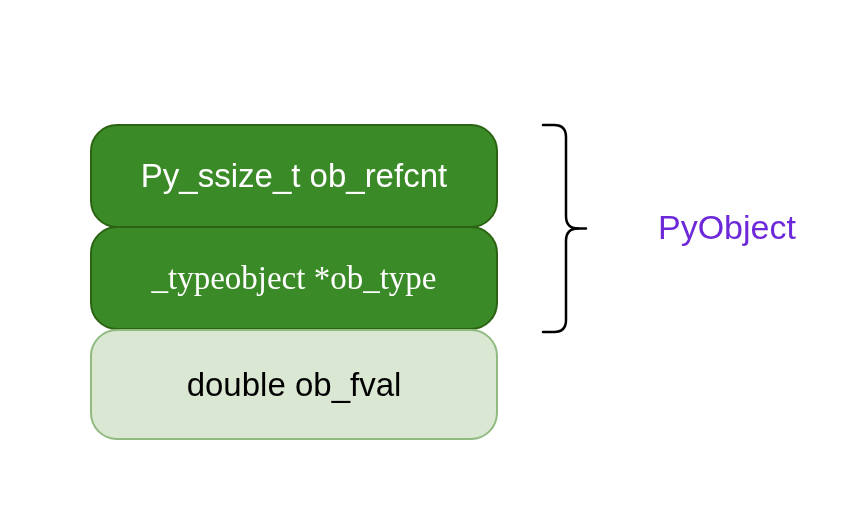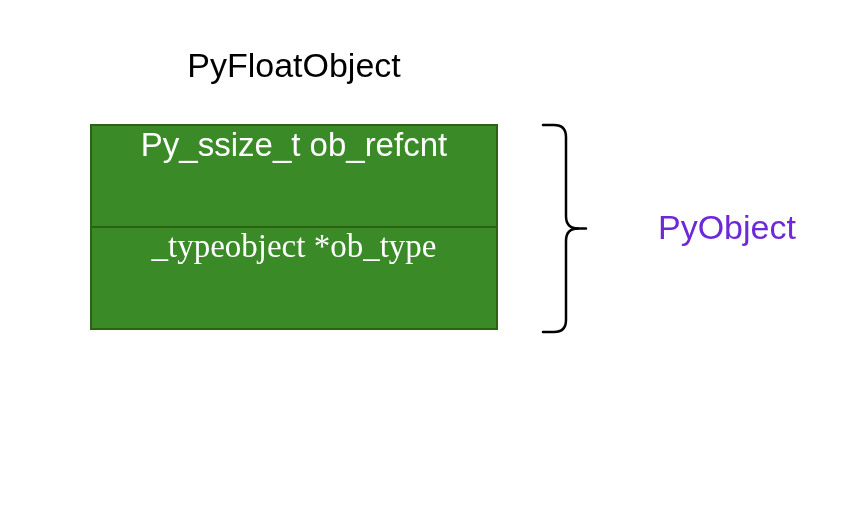--- a/index.html
+++ b/index.html
@@ -22,23 +22,25 @@
     color: #000000;
     white-space: nowrap;
   }
   .struct-box {
     position: absolute;
     left: 90px; top: 124px; width: 408px;
   }
   .field {
     width: 408px;
     display: flex;
+    align-items: center;
     justify-content: center;
     font-size: 33px;
     white-space: nowrap;
+    border-radius: 27px;
   }
   .field.dark {
     height: 104px;
     background: #3B8A28;
     border: 2px solid #2B6313;
     color: #ffffff;
   }
   .field.dark + .field.dark { margin-top: -2px; font-family: Liberation Serif, serif; }
   .field.light {
     height: 111px;
@@ -58,28 +60,30 @@
     font-size: 34px;
     color: #6d28d9;
     white-space: nowrap;
   }
 </style>
 </head>
 <body>
 
 <div class="canvas">
 
-  <div class="diagram-title">PyFloatObject</div>
 
   <div class="struct-box">
     <div class="field dark">
       <span>Py_ssize_t ob_refcnt</span>
     </div>
     <div class="field dark">
       <span>_typeobject *ob_type</span>
+    </div>
+    <div class="field light">
+      <span>double ob_fval</span>
     </div>
   </div>
 
   <svg class="brace-svg" viewBox="0 0 60 230" xmlns="http://www.w3.org/2000/svg">
     <path d="M8 12 H19 Q31 12 31 24 V103 Q31 115.5 43 115.5 H51" fill="none" stroke="#000000" stroke-width="2.5" stroke-linecap="round"></path>
     <path d="M43 115.5 Q31 115.5 31 128 V207 Q31 219 19 219 H8" fill="none" stroke="#000000" stroke-width="2.5" stroke-linecap="round"></path>
   </svg>
 
   <div class="pyobject-label">PyObject</div>
 

